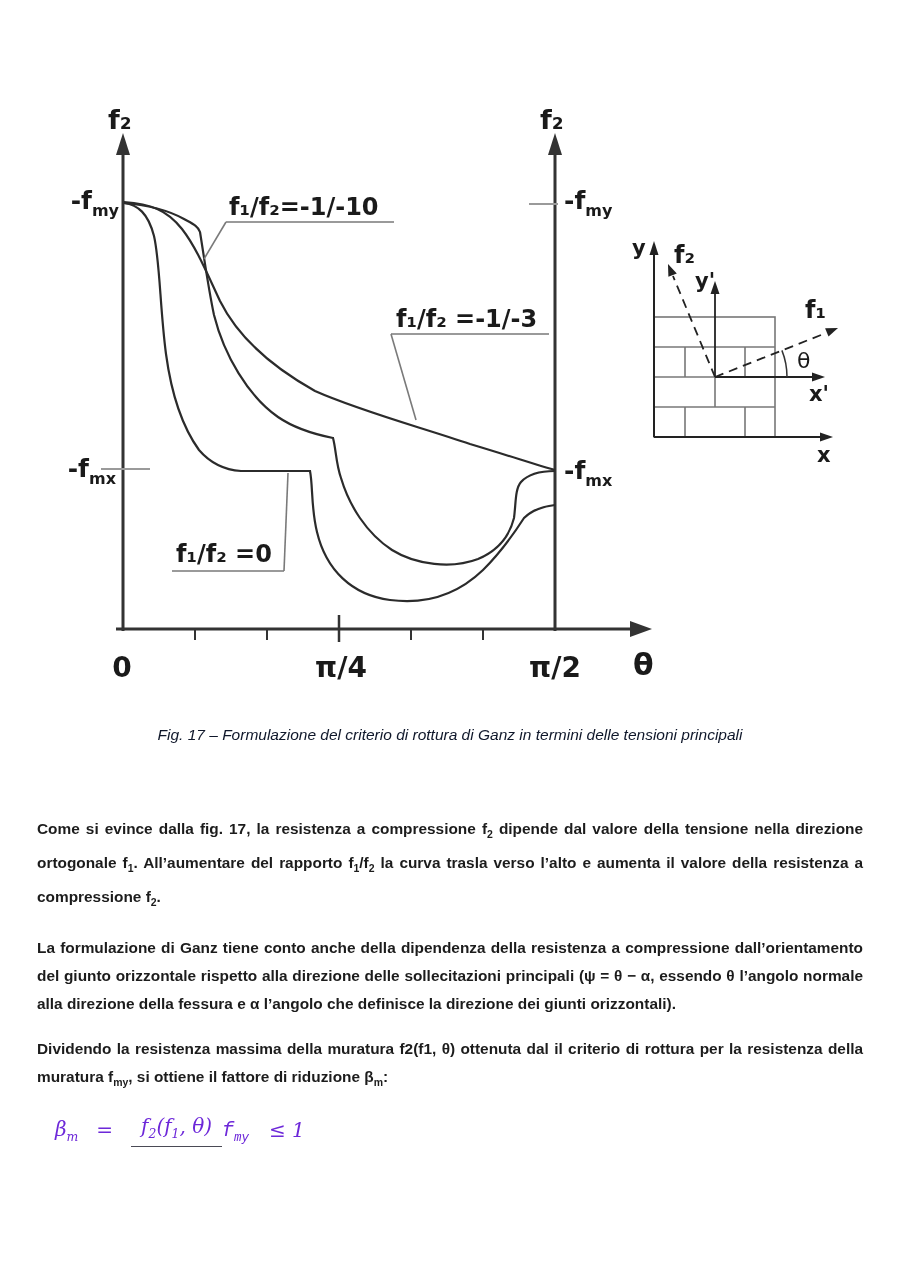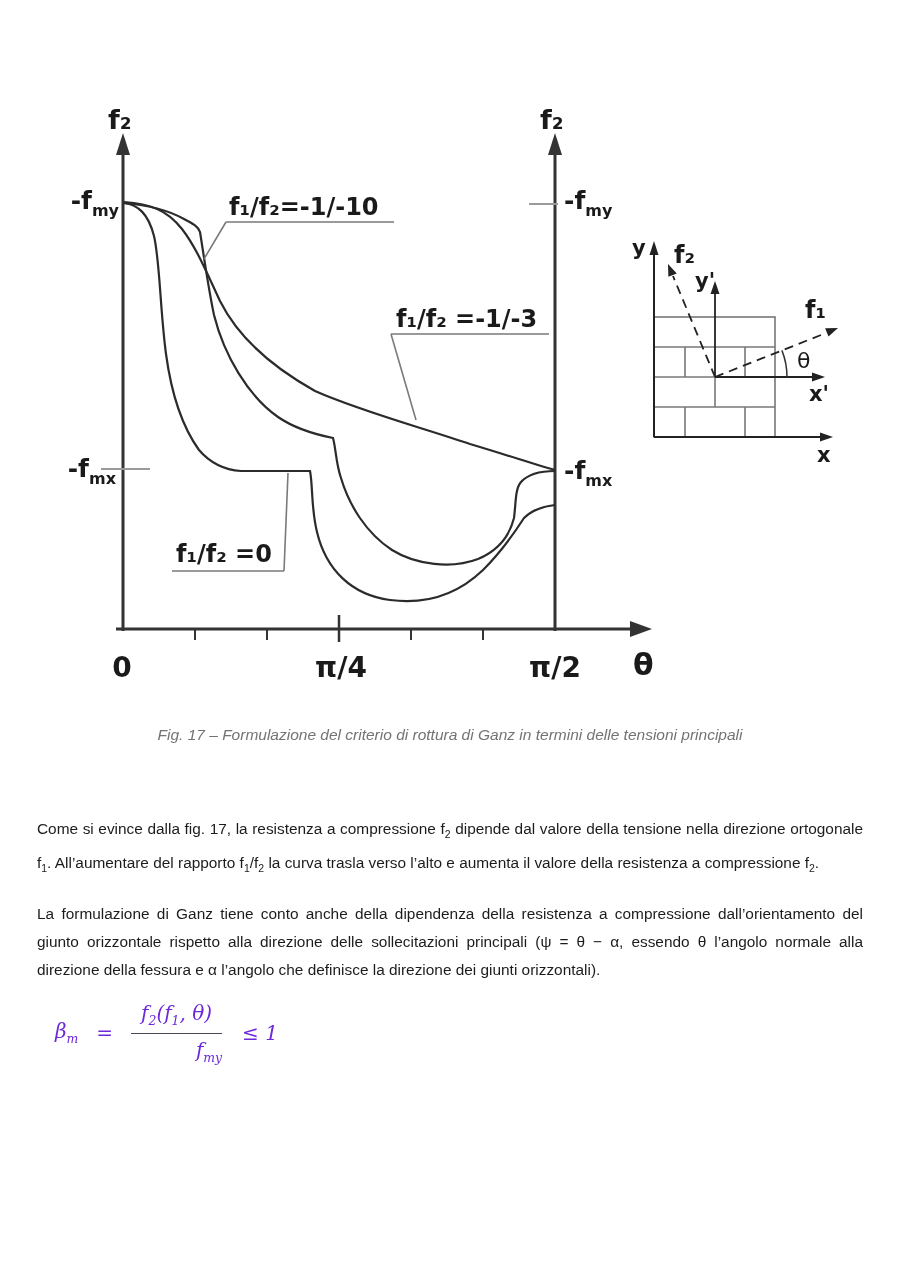--- a/index.html
+++ b/index.html
@@ -18,38 +18,38 @@
   .axlbl{font-size:25px;font-weight:bold;}
   .axsub{font-size:16px;font-weight:bold;}
   .xlbl{font-size:28px;font-weight:bold;}
   .theta-lbl{font-size:30px;font-weight:bold;}
   .clbl{font-size:24px;font-weight:bold;}
   .ins-lbl{font-size:21px;font-weight:bold;}
   .ins-lbl-big{font-size:24px;font-weight:bold;}
   .ins-theta{font-size:22px;}
   .caption{
     position:absolute;top:707px;left:0;width:900px;
-    text-align:center;font-style:italic;font-size:15.5px;color:#737373;
+    text-align:center;font-style:italic;font-size:15.5px;color:#0f172a;
   }
   .bodytext{
     position:absolute;top:796px;left:37px;width:826px;
     font-size:15.4px;line-height:28px;text-align:justify;
   }
-  .bodytext p{margin:0 0 17px 0;}
+  .bodytext p{margin:0 0 17px 0;font-weight:bold;}
   .bodytext sub, .caption sub{font-size:0.68em;}
   .formula{
     display:flex;align-items:center;gap:18px;
     font-family:"DejaVu Serif","Liberation Serif",serif;
     font-style:italic;color:#6d28d9;font-size:20px;
     margin:14px 0 18px 18px;line-height:1.25;
   }
   .formula sub{font-size:0.62em;font-style:italic;}
-  .f-frac{display:inline-flex;flex-direction:column;align-items:flex-end;}
+  .f-frac{display:inline-flex;align-items:flex-start;}
   .f-num{padding:0 10px 4px 10px;border-bottom:1.6px solid #4a4a55;}
-  .f-den{padding-top:4px;}
+  .f-den{padding-top:4px;font-family:Liberation Mono, monospace;}
   .f-cond{padding-left:2px;}
 </style>
 </head>
 <body>
 
 <div class="page">
 
   <svg class="figure-svg" width="900" height="700" viewBox="0 0 900 700">
 
     <g>
@@ -167,20 +167,21 @@
       <text class="ins-lbl" x="809" y="382">x'</text>
       <text class="ins-lbl" x="817" y="443">x</text>
     </g>
   </svg>
 
   <div class="caption">Fig. 17 – Formulazione del criterio di rottura di Ganz in termini delle tensioni principali</div>
 
   <div class="bodytext">
     <p>Come si evince dalla fig. 17, la resistenza a compressione f<sub>2</sub> dipende dal valore della tensione nella direzione ortogonale f<sub>1</sub>. All’aumentare del rapporto f<sub>1</sub>/f<sub>2</sub> la curva trasla verso l’alto e aumenta il valore della resistenza a compressione f<sub>2</sub>.</p>
     <p>La formulazione di Ganz tiene conto anche della dipendenza della resistenza a compressione dall’orientamento del giunto orizzontale rispetto alla direzione delle sollecitazioni principali (ψ = θ − α, essendo θ l’angolo normale alla direzione della fessura e α l’angolo che definisce la direzione dei giunti orizzontali).</p>
+    <p>Dividendo la resistenza massima della muratura f2(f1, θ) ottenuta dal il criterio di rottura per la resistenza della muratura f<sub>my</sub>, si ottiene il fattore di riduzione β<sub>m</sub>:</p>
 
     <div class="formula">
       <span>β<sub>m</sub></span>
       <span>=</span>
       <span class="f-frac">
         <span class="f-num">f<sub>2</sub>(f<sub>1</sub>, θ)</span>
         <span class="f-den">f<sub>my</sub></span>
       </span>
       <span class="f-cond">≤ 1</span>
     </div>

